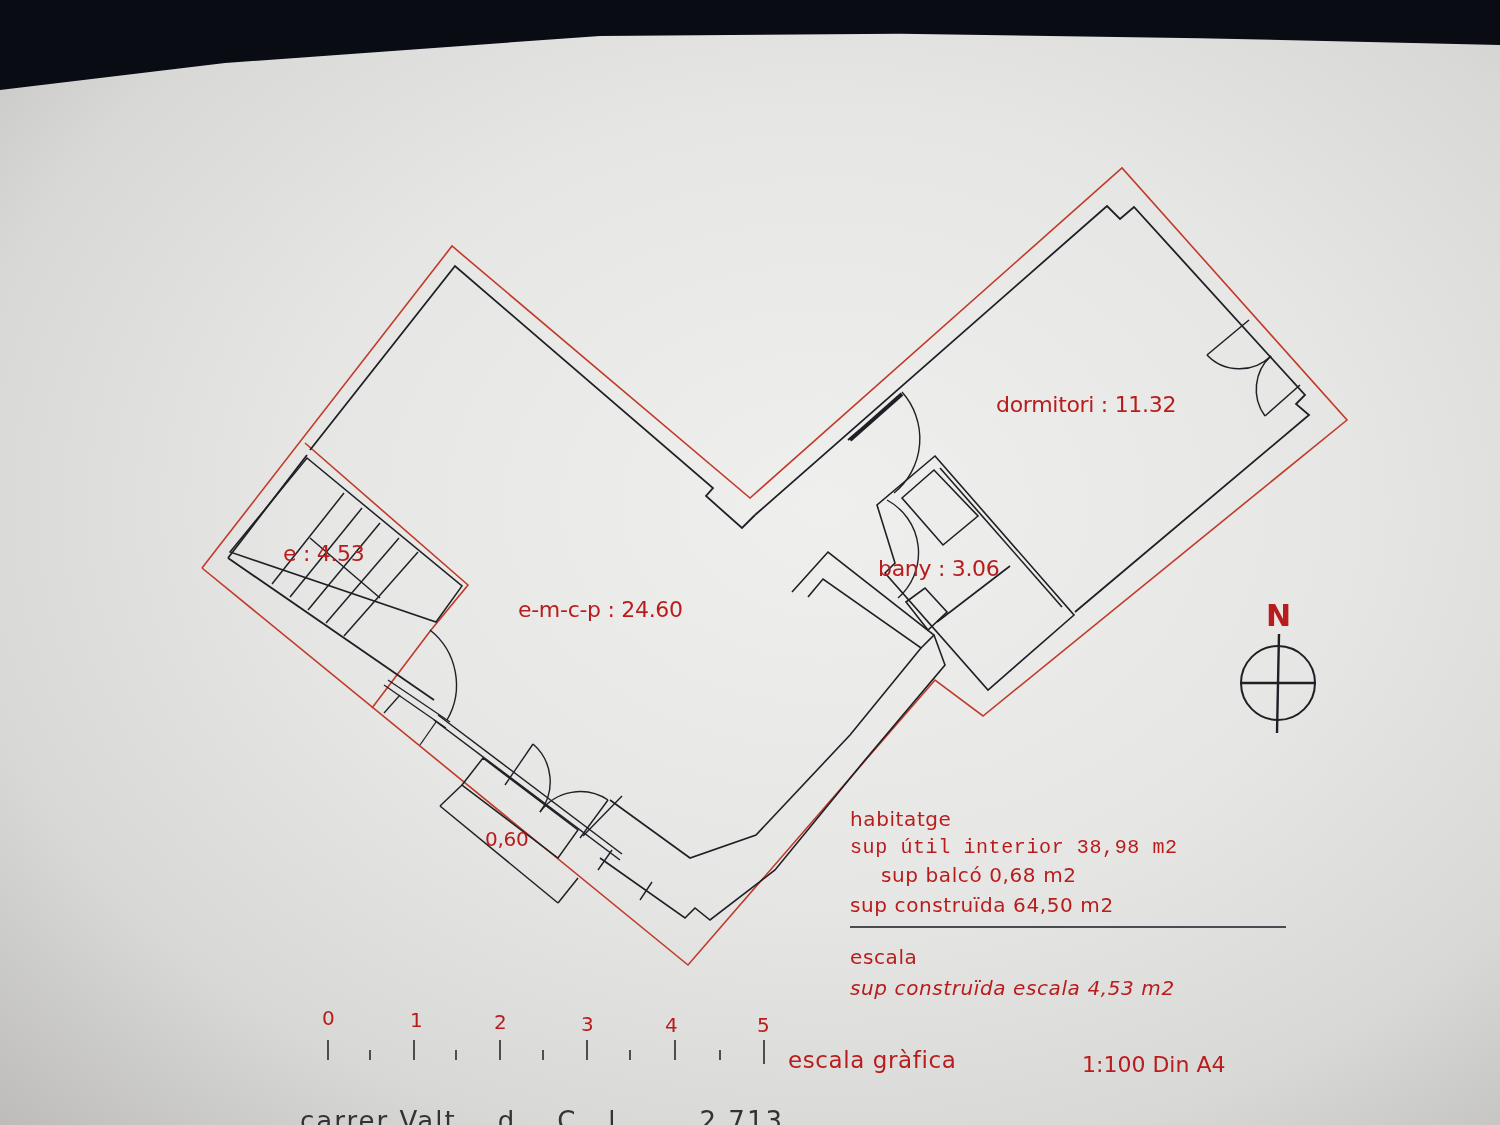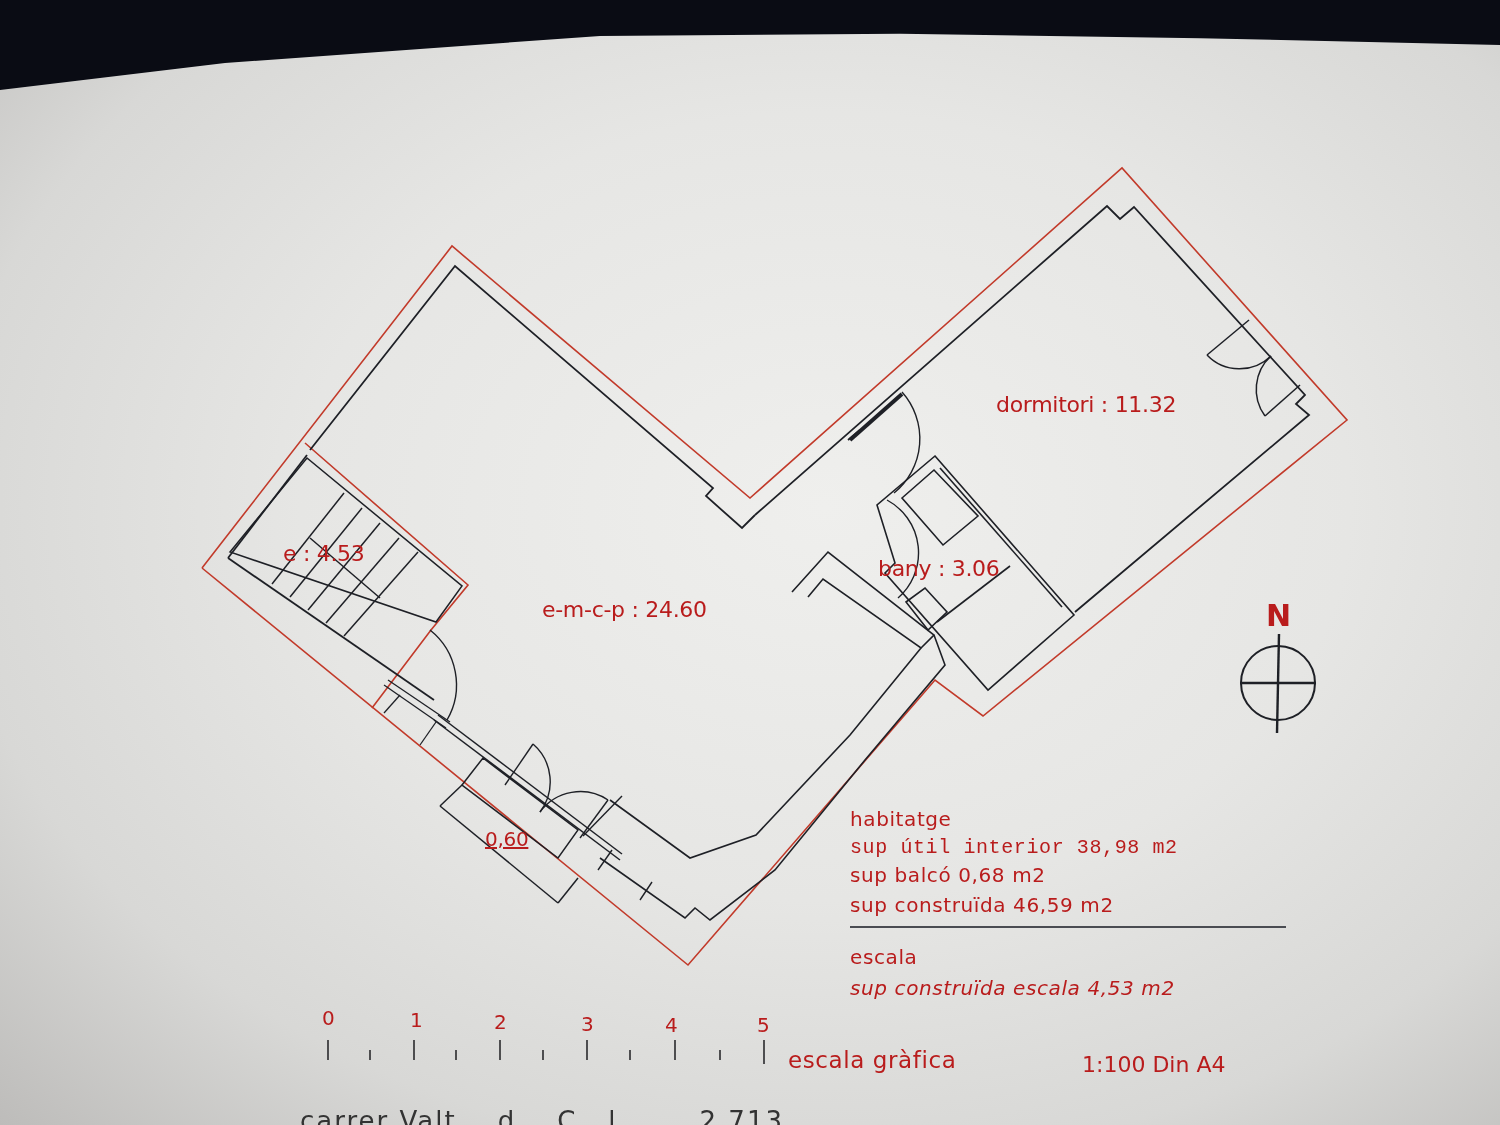--- a/index.html
+++ b/index.html
@@ -139,32 +139,32 @@
     <line x1="500" y1="1040" x2="500" y2="1060"></line>
     <line x1="543" y1="1050" x2="543" y2="1060"></line>
     <line x1="587" y1="1040" x2="587" y2="1060"></line>
     <line x1="630" y1="1050" x2="630" y2="1060"></line>
     <line x1="675" y1="1040" x2="675" y2="1060"></line>
     <line x1="720" y1="1050" x2="720" y2="1060"></line>
     <line x1="764" y1="1040" x2="764" y2="1064"></line>
   </g>
 </svg>
 
-<div class="label room-label" style="left:542px; top:597px;">e-m-c-p : 24.60</div>
+<div class="label room-label" style="left:518px; top:597px;">e-m-c-p : 24.60</div>
 <div class="label room-label" style="left:996px; top:392px;">dormitori : 11.32</div>
 <div class="label room-label" style="left:878px; top:556px;">bany : 3.06</div>
 <div class="label room-label" style="left:283px; top:541px;">e : 4.53</div>
-<div class="label room-label" style="left:485px; top:827px; font-size:20px;text-decoration:underline;">0,60</div>
+<div class="label room-label" style="left:485px; top:827px; font-size:20px;">0,60</div>
 
 <div class="label north" style="left:1266px; top:598px;">N</div>
 
 <div class="label legend-line" style="left:850px; top:805px;">habitatge</div>
 <div class="label legend-line" style="left:850px; top:833px;font-family:Liberation Mono, monospace;">sup útil interior 38,98 m2</div>
-<div class="label legend-line" style="left:850px; top:861px;">sup balcó 0,68 m2</div>
-<div class="label legend-line" style="left:850px; top:891px;">sup construïda 46,59 m2</div>
+<div class="label legend-line" style="left:881px; top:861px;">sup balcó 0,68 m2</div>
+<div class="label legend-line" style="left:850px; top:891px;">sup construïda 64,50 m2</div>
 <div class="legend-rule"></div>
 <div class="label legend-line" style="left:850px; top:943px;">escala</div>
 <div class="label legend-line" style="left:850px; top:974px;font-style:italic;">sup construïda escala 4,53 m2</div>
 
 <div class="label scale-num" style="left:322px; top:1006px;">0</div>
 <div class="label scale-num" style="left:410px; top:1008px;">1</div>
 <div class="label scale-num" style="left:494px; top:1010px;">2</div>
 <div class="label scale-num" style="left:581px; top:1012px;">3</div>
 <div class="label scale-num" style="left:665px; top:1013px;">4</div>
 <div class="label scale-num" style="left:757px; top:1013px;">5</div>

